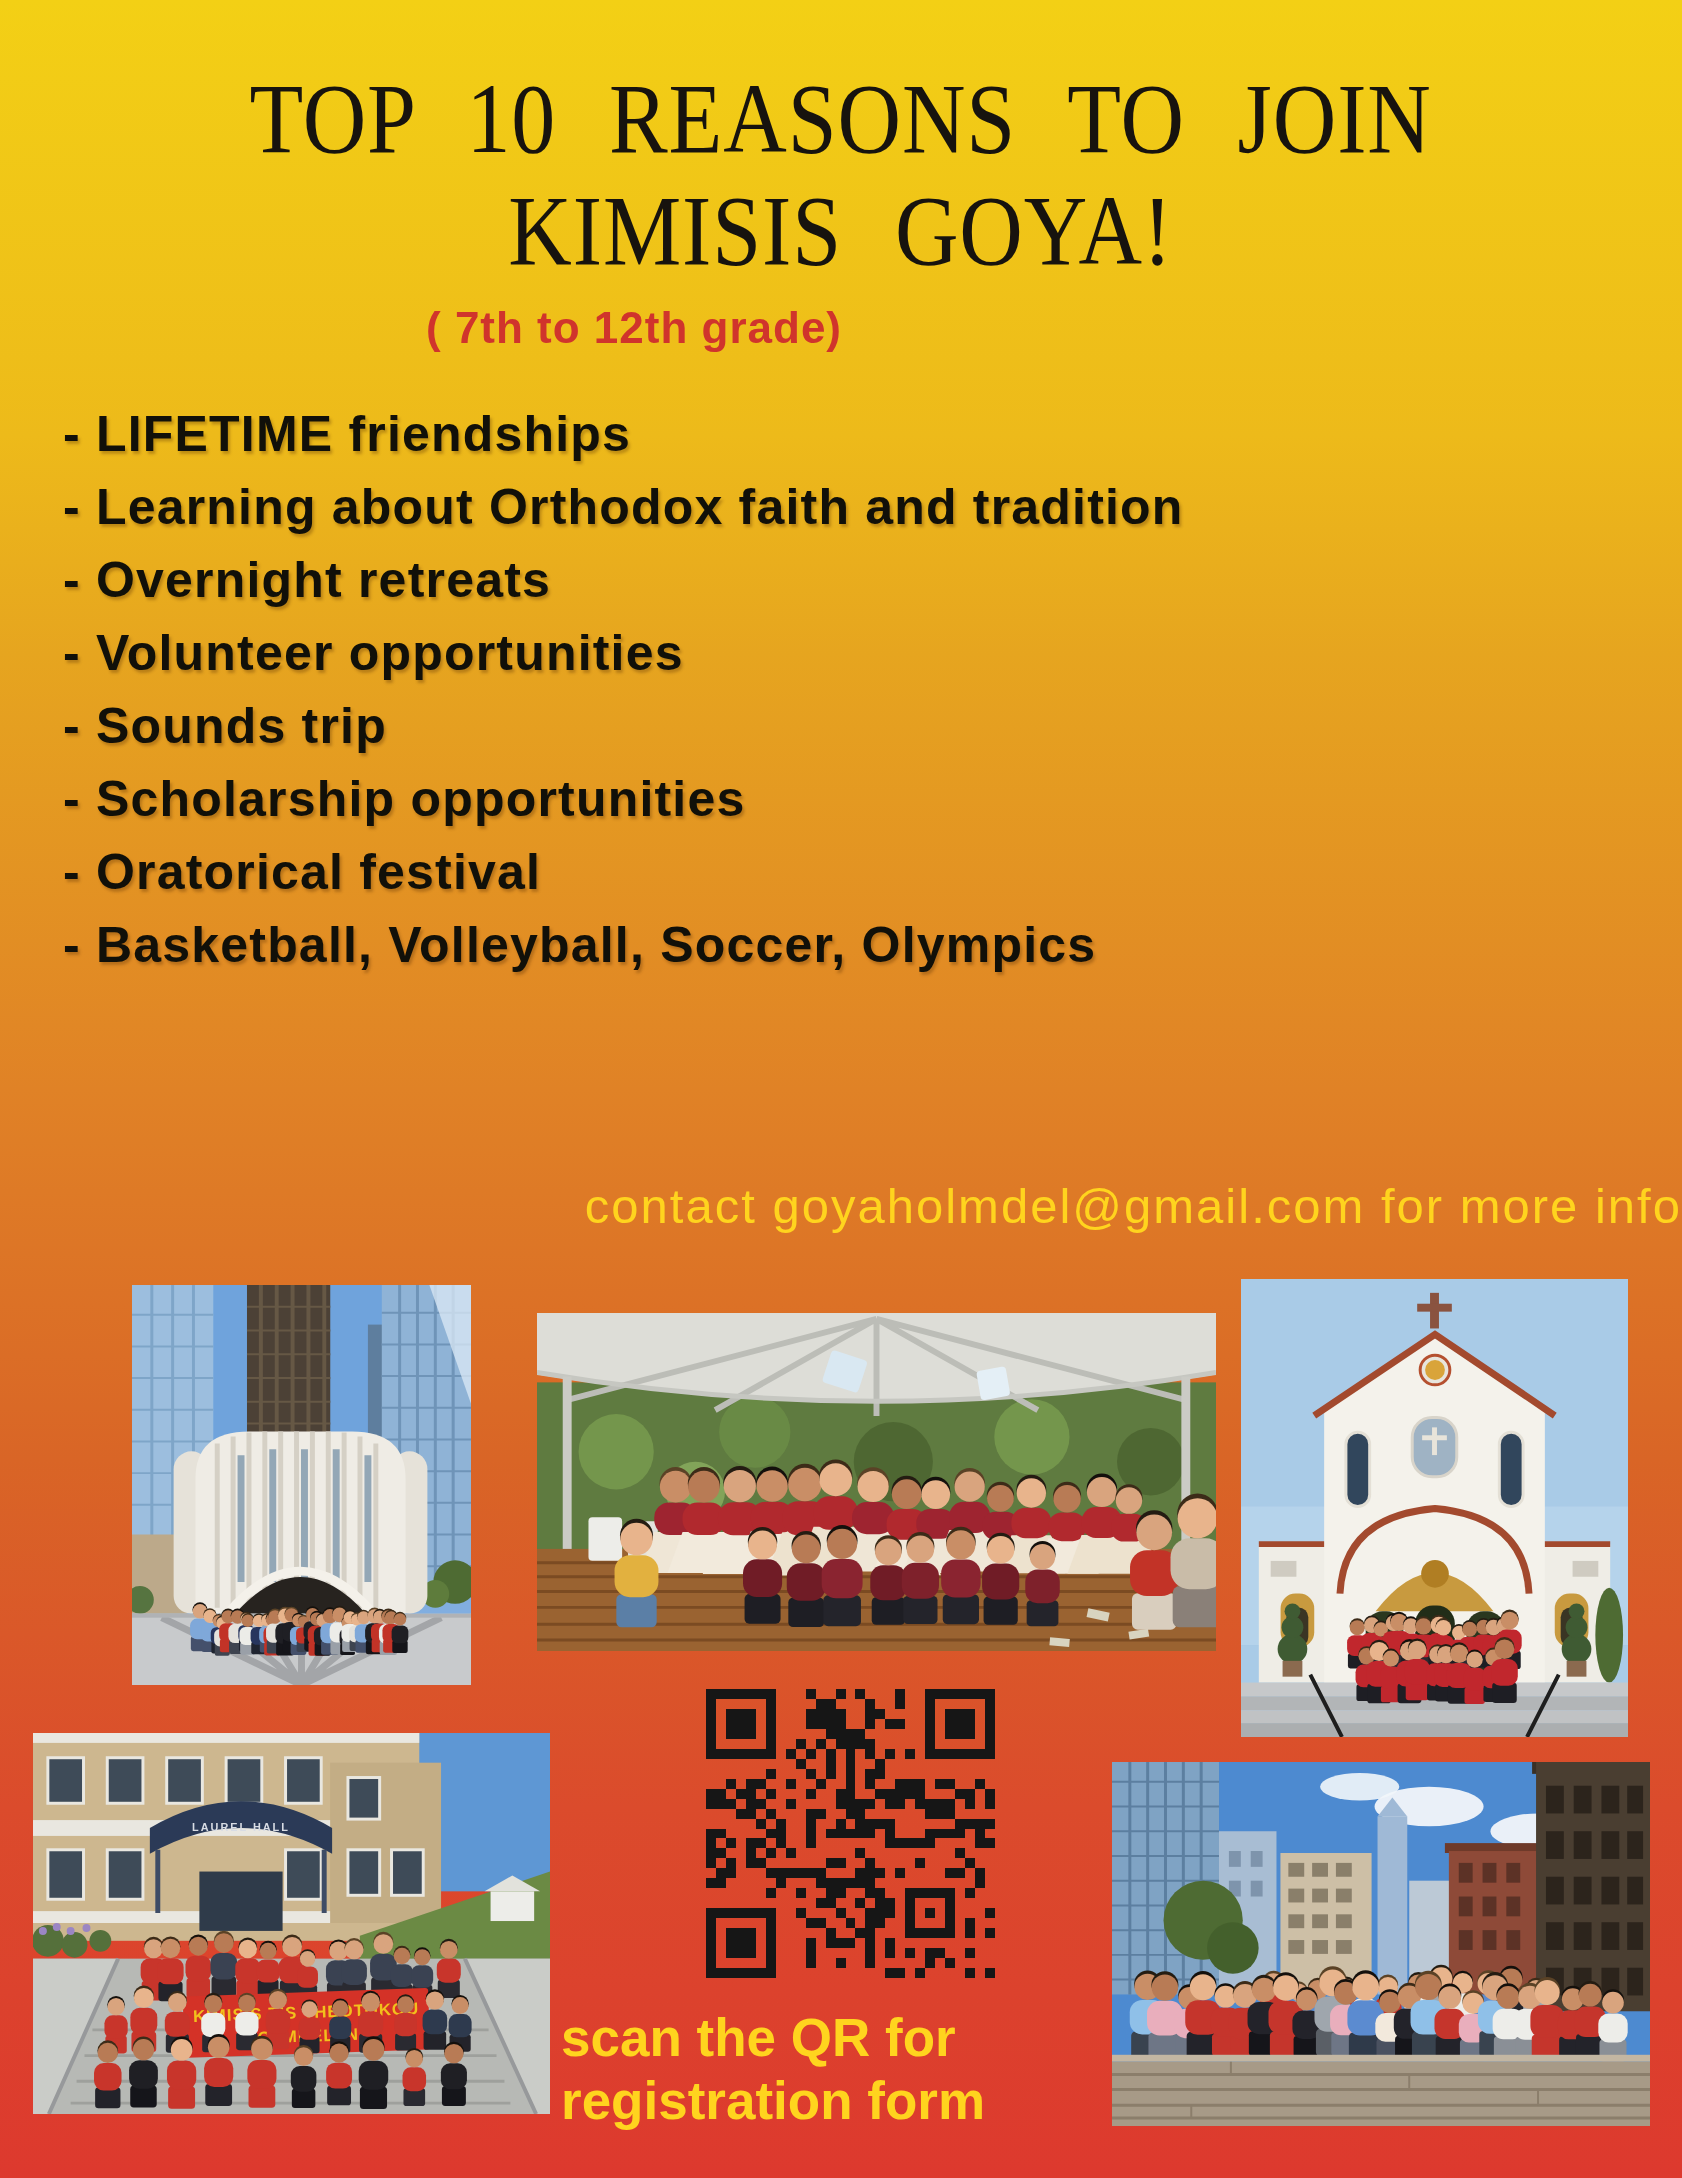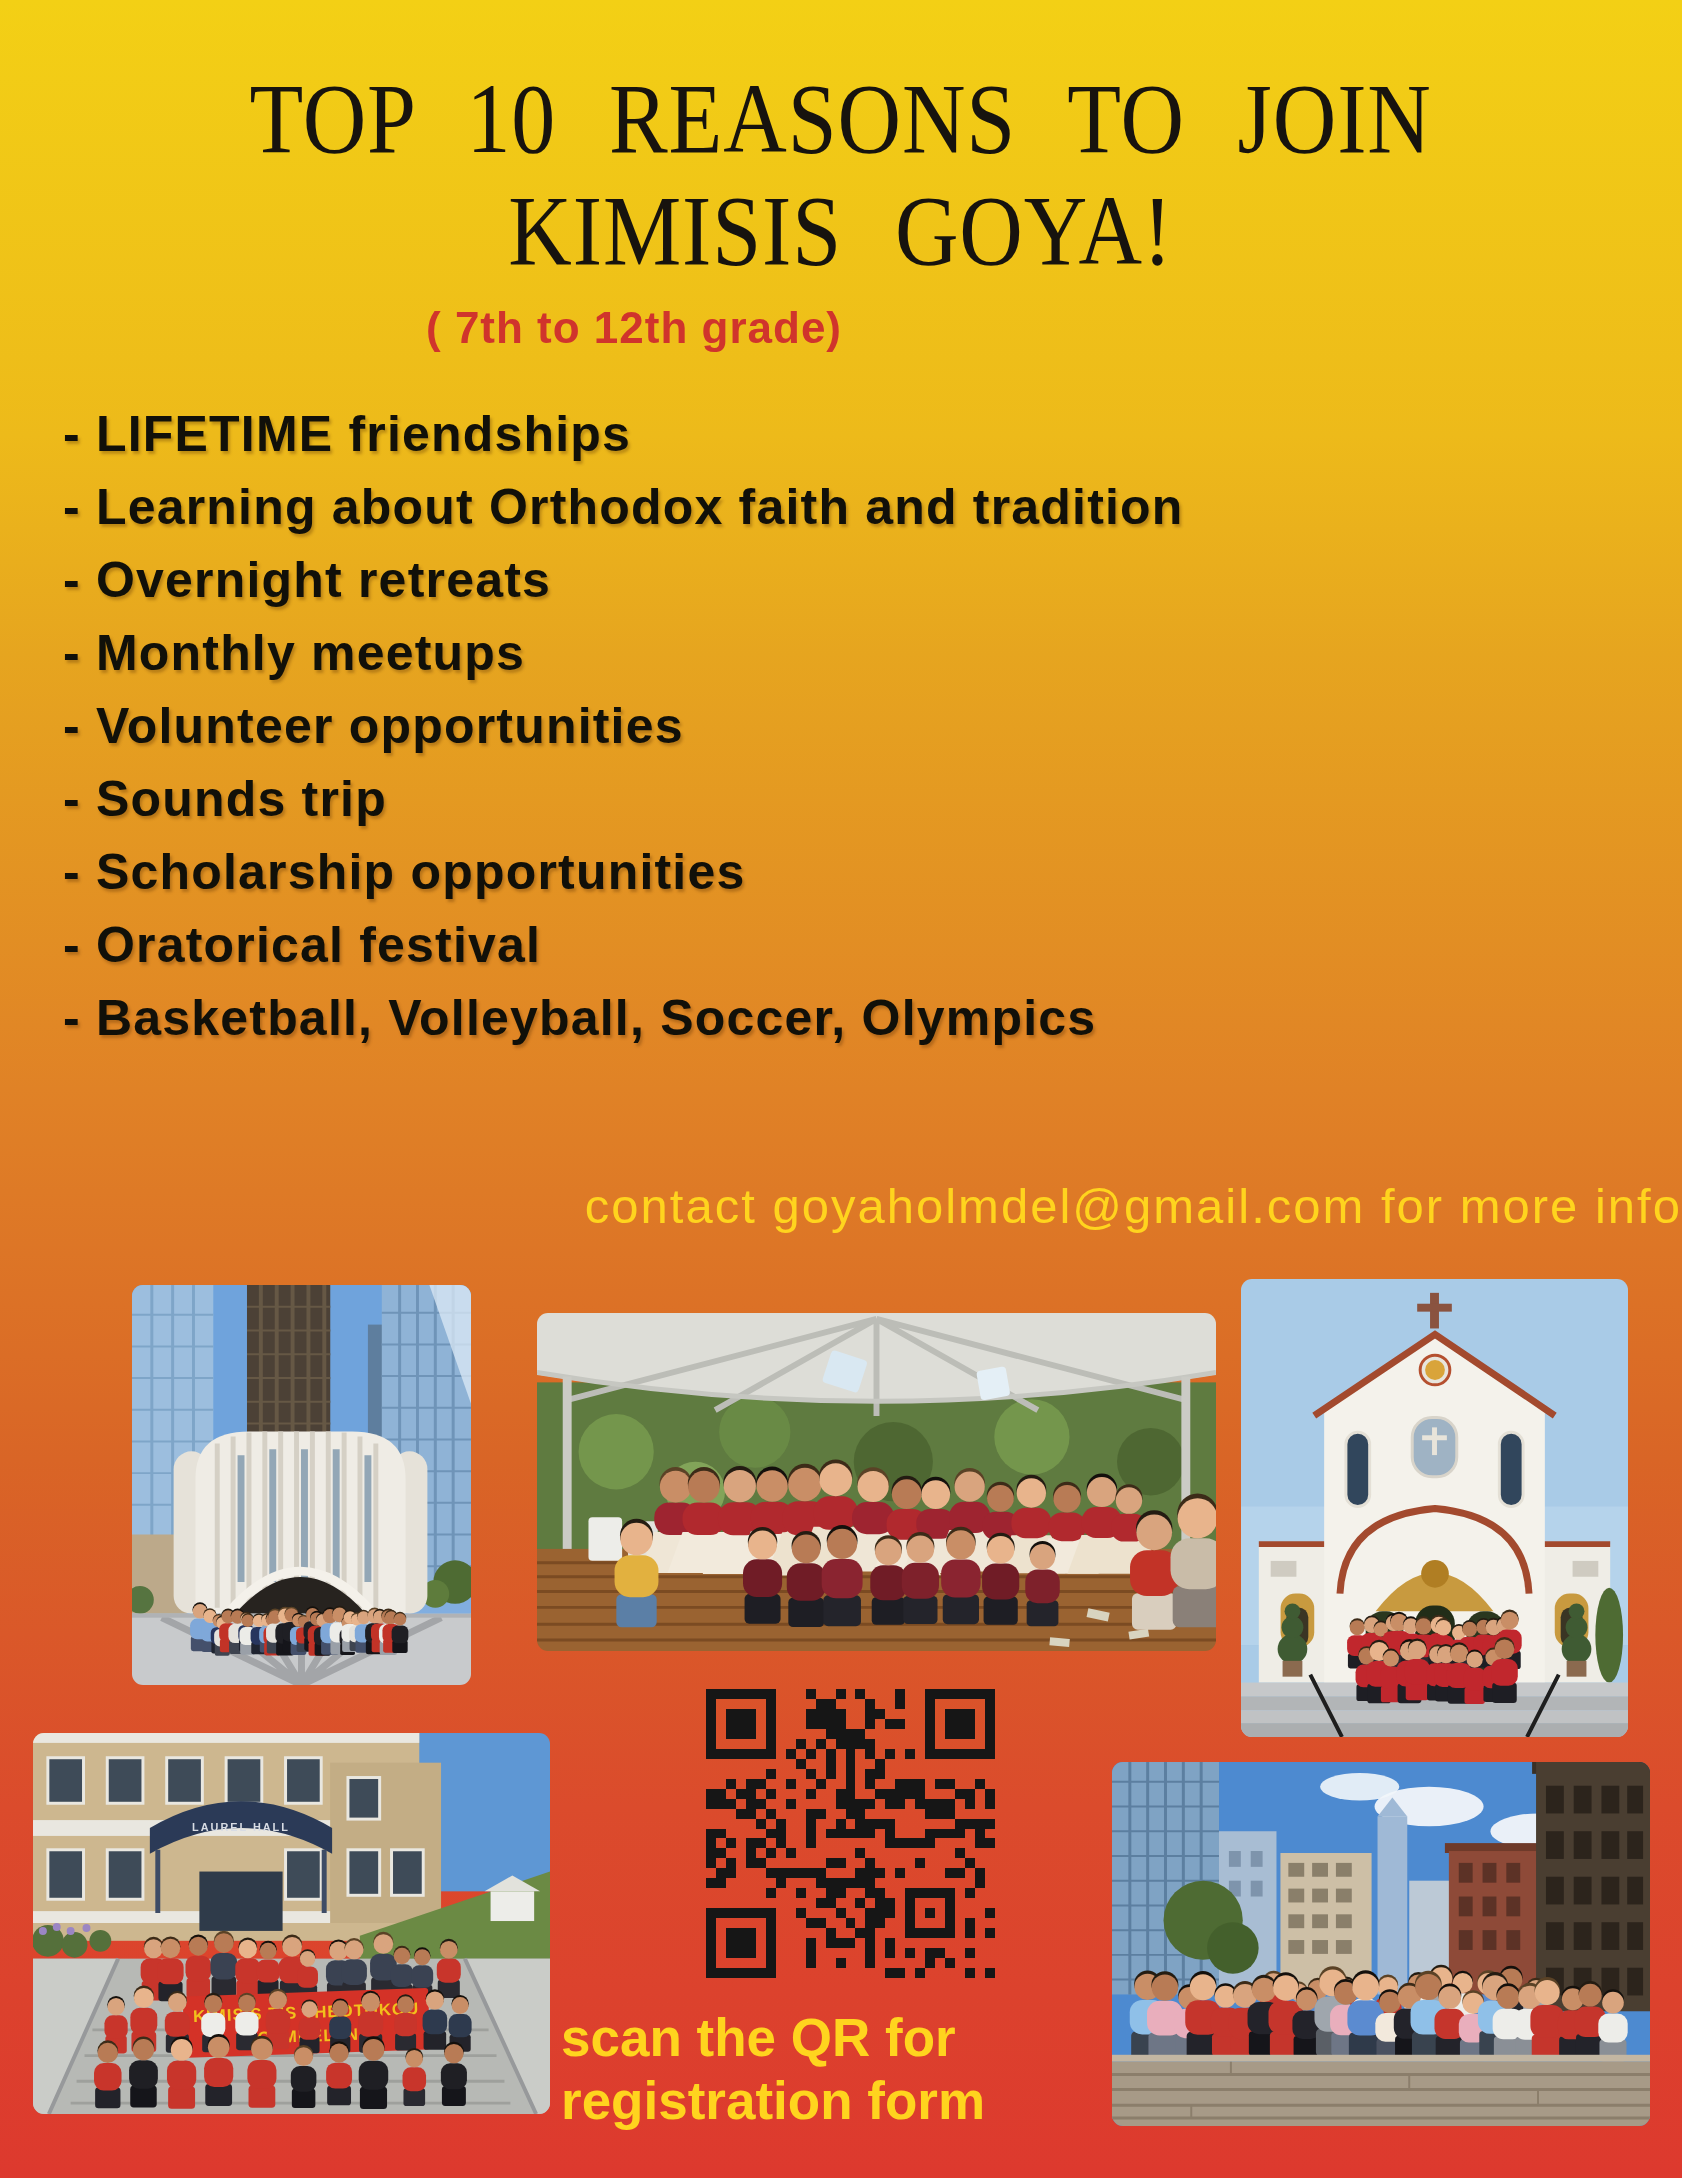--- a/index.html
+++ b/index.html
@@ -20,21 +20,21 @@
   }
   .reasons{
     position:absolute; top:398px; left:63px; width:1544px;
     font-size:50px; font-weight:bold; color:#111009; line-height:73px; letter-spacing:1.2px;
     text-shadow:2px 3px 3px rgba(80,40,0,.30); white-space:nowrap;
   }
   .contact{
     position:absolute; top:1178px; left:0; width:1682px; text-align:right;
     font-size:49px; font-weight:normal; color:#FFD41E; letter-spacing:2px; white-space:nowrap;
   }
-  .photo{position:absolute; overflow:hidden;border-radius:11px;}
+  .photo{position:absolute; overflow:hidden;}
   .photo svg{display:block; width:100%; height:100%;}
   .p1{left:132px; top:1285px; width:339px; height:400px;}
   .p2{left:537px; top:1313px; width:679px; height:338px;}
   .p3{left:1241px; top:1279px; width:387px; height:458px;}
   .p4{left:33px;  top:1733px; width:517px; height:381px;}
   .p5{left:1112px; top:1762px; width:538px; height:364px;}
   .qr{position:absolute; left:706px; top:1689px; width:289px; height:289px;}
   .qr svg{display:block; width:100%; height:100%; shape-rendering:crispEdges;}
   .qr-caption{
     position:absolute; left:561px; top:2006px; width:594px; text-align:left;
@@ -52,21 +52,20 @@
     <span class="tline">TOP 10 REASONS TO JOIN</span><br>
     <span class="tline">KIMISIS GOYA!</span>
   </div>
 
   <div class="subtitle">( 7th to 12th grade)</div>
 
   <div class="reasons">
     <div>- LIFETIME friendships</div>
     <div>- Learning about Orthodox faith and tradition</div>
     <div>- Overnight retreats</div>
-    <div>- Monthly meetups</div>
     <div>- Volunteer opportunities</div>
     <div>- Sounds trip</div>
     <div>- Scholarship opportunities</div>
     <div>- Oratorical festival</div>
     <div>- Basketball, Volleyball, Soccer, Olympics</div>
   </div>
 
   <div class="contact">contact goyaholmdel@gmail.com for more info</div>
 
   <div class="photo p1" role="img" aria-label="GOYA group posing in front of St. Nicholas Greek Orthodox Church surrounded by glass skyscrapers, New York City">

